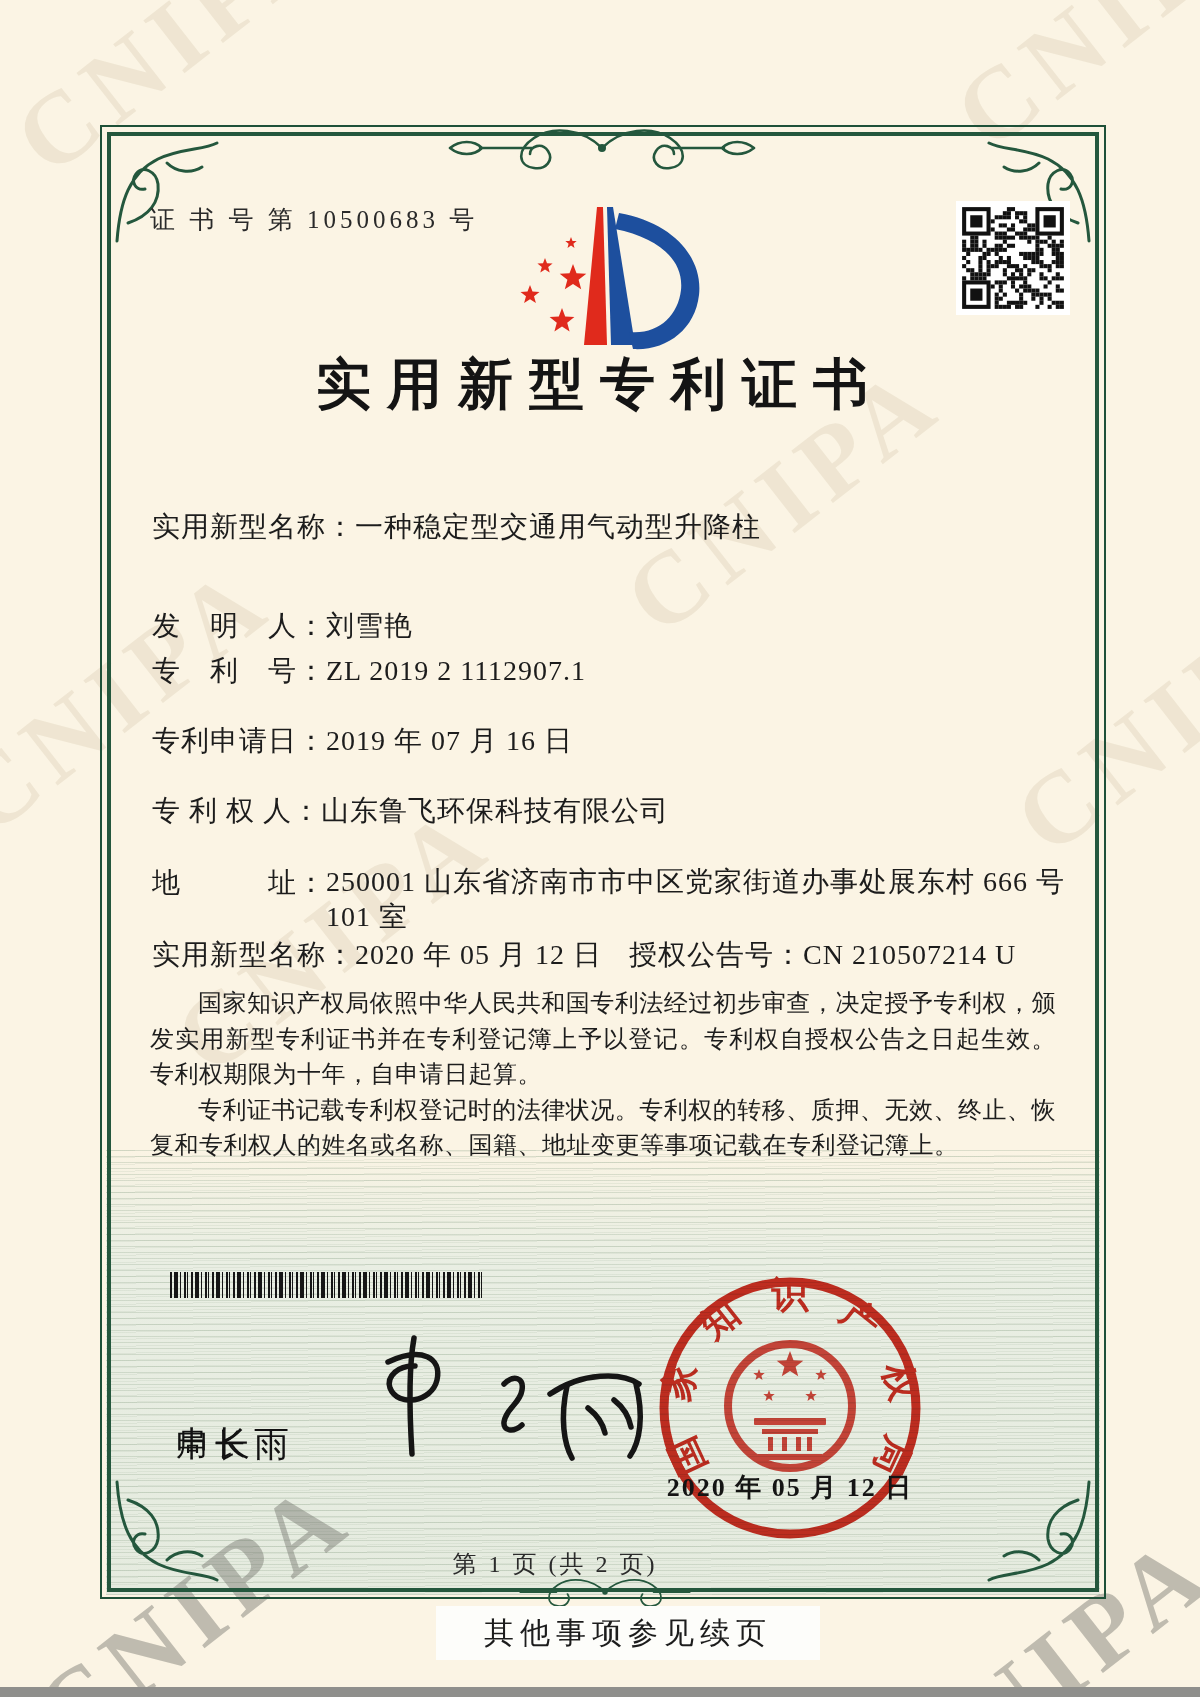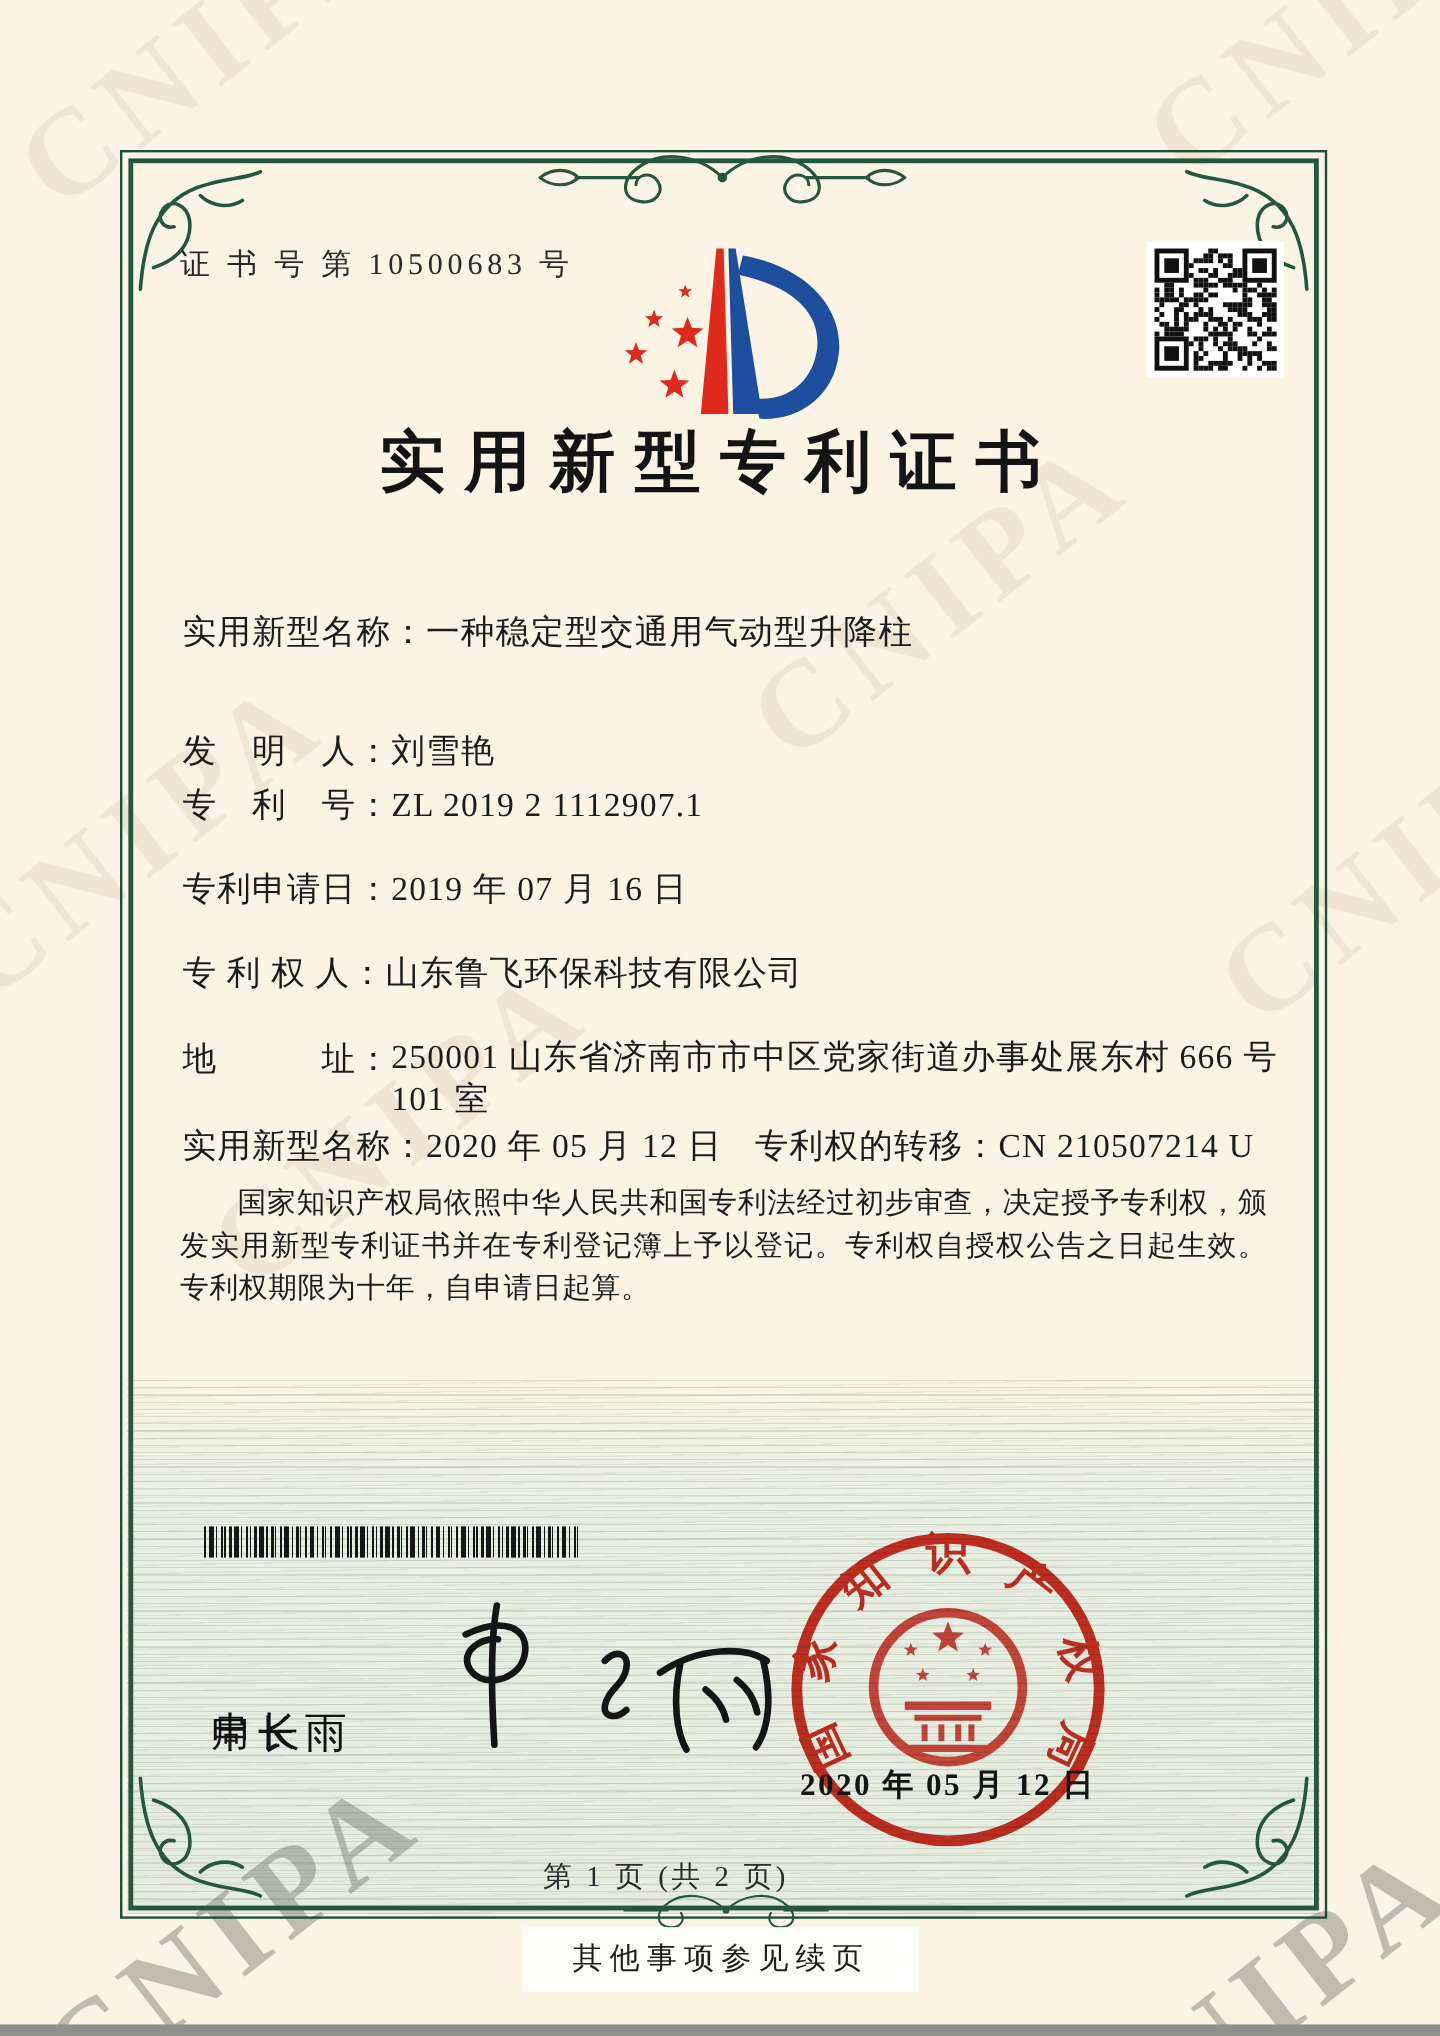--- a/index.html
+++ b/index.html
@@ -86,23 +86,23 @@
   .seal-ring{fill:none;stroke:#cf2418;stroke-width:9;}
   .seal-char{font-size:37px;font-weight:bold;fill:#cf2418;text-anchor:middle;font-family:"Liberation Serif",serif;}
   .emblem{opacity:.88;}
   .emblem .ln{fill:none;stroke:#cf2418;}
   .emblem rect,.emblem polygon{fill:#cf2418;}
   .seal-date{position:absolute;left:660px;top:1470px;width:260px;z-index:4;text-align:center;
     font-size:26px;font-weight:600;letter-spacing:2px;color:#141414;}
   .page-indicator{position:absolute;left:0;right:90px;top:1548px;z-index:3;text-align:center;
     font-size:24px;letter-spacing:3px;color:#2b2b2b;}
   .continuation{
-    position:absolute;left:436px;top:1606px;width:330px;height:54px;z-index:3;
+    position:absolute;left:436px;top:1606px;width:384px;height:54px;z-index:3;
     background:#fdfdfa;text-align:center;line-height:54px;
-    font-size:25px;letter-spacing:6px;color:#1c1c1c;
+    font-size:30px;letter-spacing:6px;color:#1c1c1c;
   }
   .bottom-strip{position:absolute;left:0;bottom:0;width:1200px;height:10px;background:#8f8f8c;z-index:5;}
 </style>
 </head>
 <body>
 
 <div class="wm" style="left:-10px;top:-20px;">CNIPA</div>
 <div class="wm" style="left:930px;top:-45px;">CNIPA</div>
 <div class="wm" style="left:600px;top:440px;">CNIPA</div>
 <div class="wm" style="left:-70px;top:640px;">CNIPA</div>
@@ -412,25 +412,26 @@
   <span>专 利 权 人：</span><span>山东鲁飞环保科技有限公司</span>
 </div>
 <div class="field-row row-address">
   <span>地　　　址：</span>
   <span class="addr-lines"><span>250001 山东省济南市市中区党家街道办事处展东村 666 号</span><br><span>101 室</span></span>
 </div>
 <div class="field-row row-grant">
   <span>实用新型名称：</span><span>2020 年 05 月 12 日</span>
 </div>
 <div class="grant-right">
-  <span>专利权的转移：</span><span>CN 210507214 U</span>
+  <span>授权公告号：</span><span>CN 210507214 U</span>
 </div>
 
 <div class="body-text">
   <p>国家知识产权局依照中华人民共和国专利法经过初步审查，决定授予专利权，颁发实用新型专利证书并在专利登记簿上予以登记。专利权自授权公告之日起生效。专利权期限为十年，自申请日起算。</p>
+  <p>专利证书记载专利权登记时的法律状况。专利权的转移、质押、无效、终止、恢复和专利权人的姓名或名称、国籍、地址变更等事项记载在专利登记簿上。</p>
 </div>
 
 <div class="barcode"></div>
 <div class="director-label">局长</div>
 <div class="director-name">申长雨</div>
 
 <svg class="signature" viewBox="0 0 310 150">
   <path d="M62,6 C57,34 57,74 60,122"></path>
   <path d="M36,30 C70,14 90,26 85,48 C80,70 46,76 38,56 C34,44 47,33 63,34"></path>
   <path d="M152,52 C162,42 172,46 170,58 C168,72 154,76 152,90 C151,99 161,101 170,93"></path>

